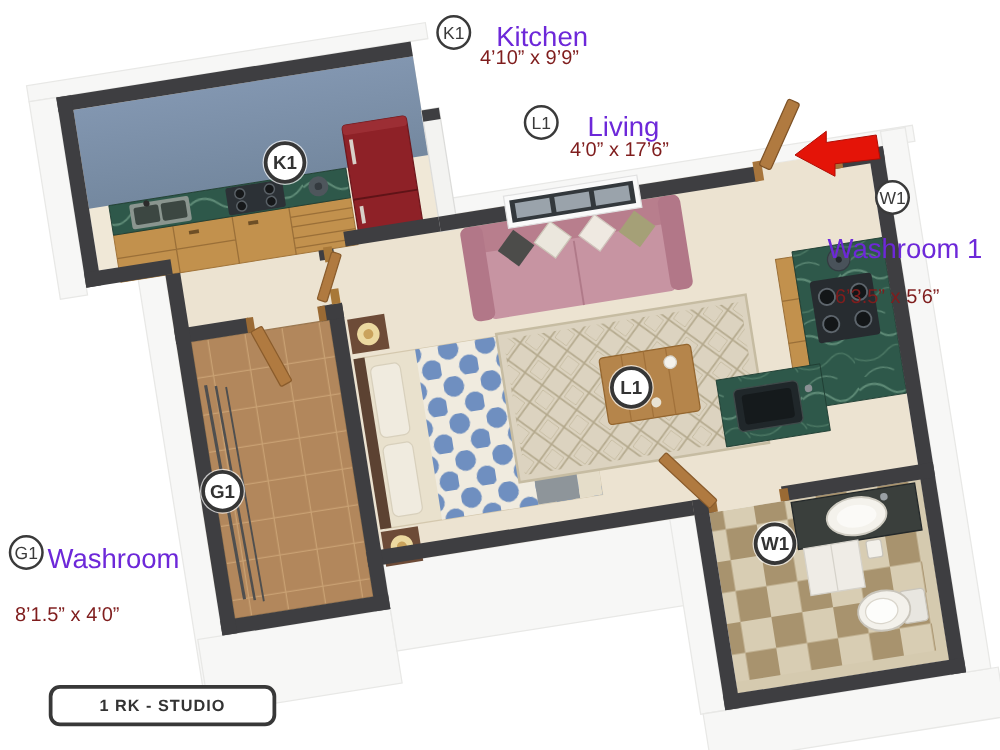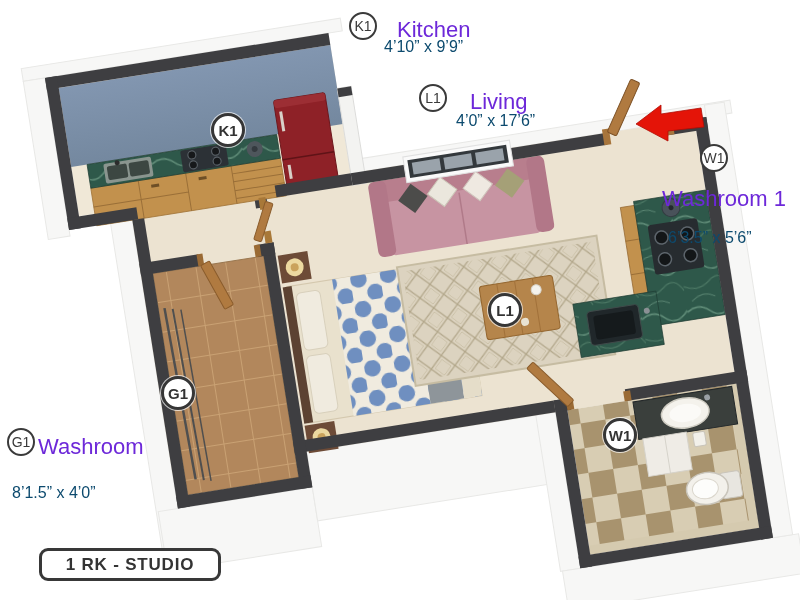--- a/index.html
+++ b/index.html
@@ -18,26 +18,26 @@
   }
 
   
   .annot { position:absolute; }
   .code-badge {
     width:28px; height:28px; border:2.5px solid #3a3a3a; border-radius:50%;
     background:#ffffff; display:flex; align-items:center; justify-content:center;
     font-size:14px; color:#3a3a3a; box-sizing:border-box;
   }
   .annot-name { position:absolute; font-size:22px; color:#6d28d9; white-space:nowrap; }
-  .annot-dims { position:absolute; font-size:16px; color:#0c4a6e; white-space:nowrap; }
+  .annot-dims { position:absolute; font-size:16px; color:#7f1d1d; white-space:nowrap; }
 
   .plan-type-box {
     position:absolute; left:39px; top:548px; width:176px; height:27px;
     border:3px solid #383838; border-radius:9px; display:flex; align-items:center;
-    justify-content:center; font-size:17px; font-weight:bold; letter-spacing:.8px;
+    justify-content:center; font-size:13px; font-weight:bold; letter-spacing:.8px;
     color:#333333; background:#ffffff;
   }
   .area-note {
     position:absolute; left:6px; top:579px; font-size:15px; font-weight:bold;
     letter-spacing:.2px; color:#333333; white-space:nowrap;
   }
 </style>
 </head>
 <body>
 

